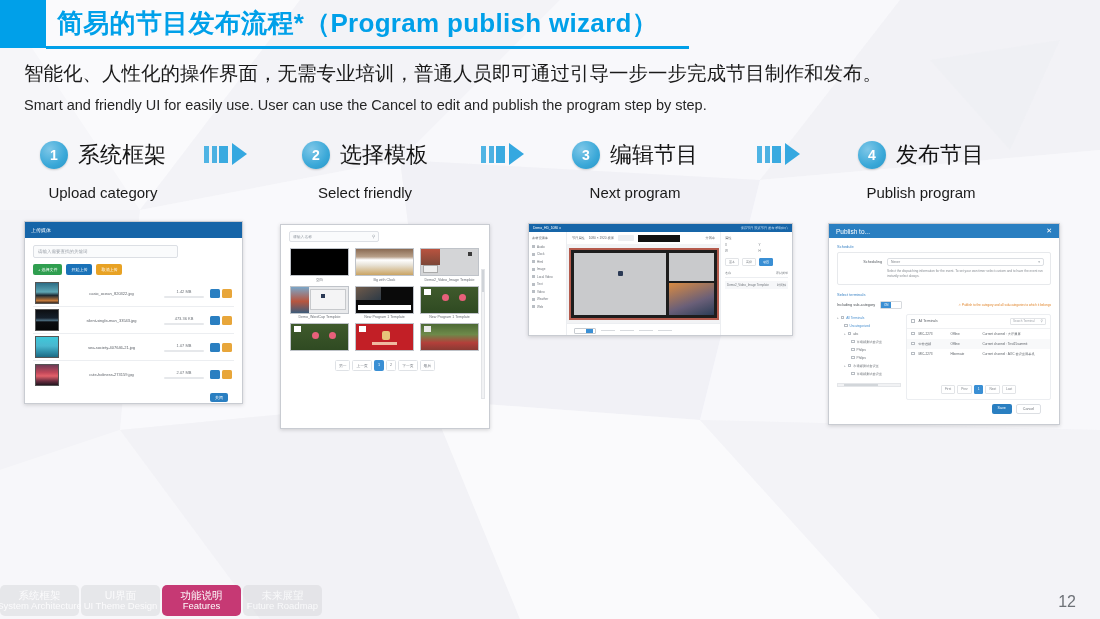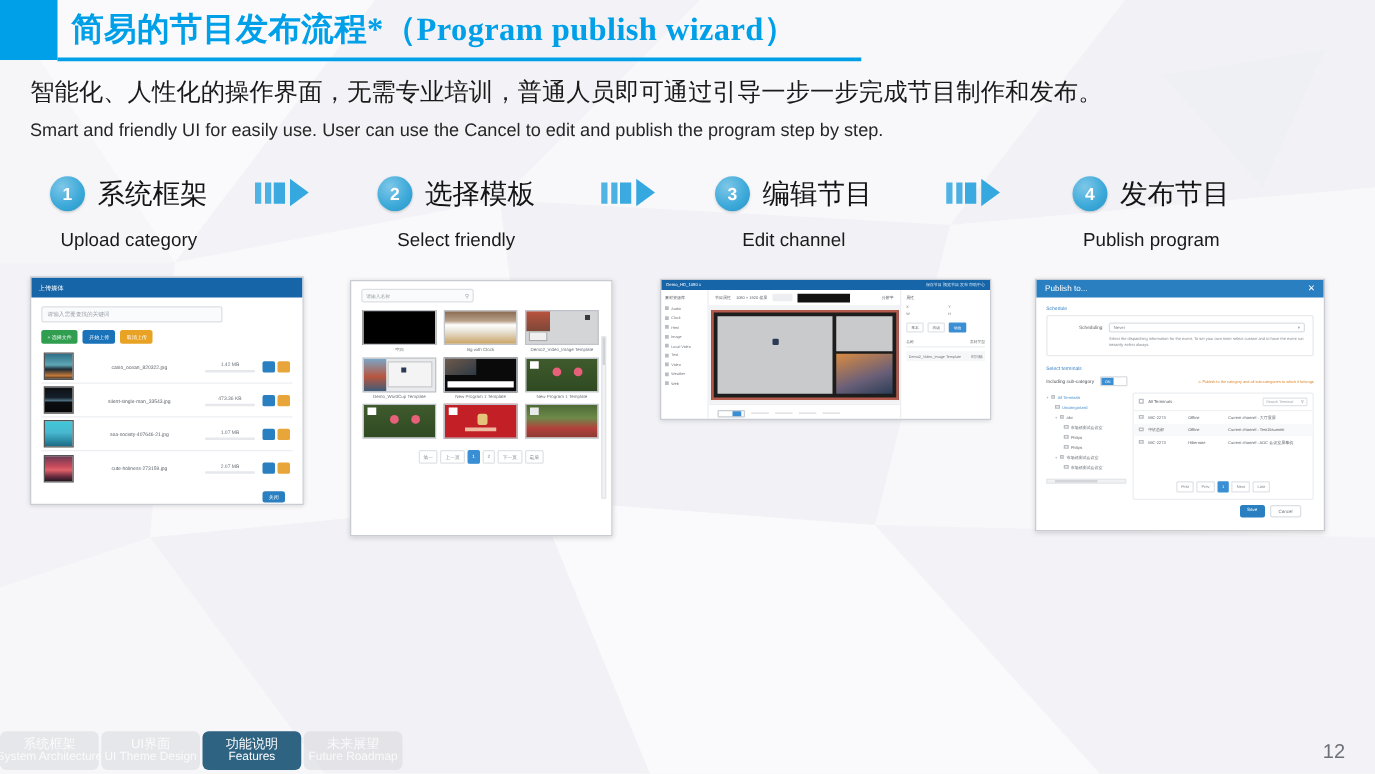--- a/index.html
+++ b/index.html
@@ -12,21 +12,21 @@
     position: relative;
     background: #f7f7fa;
   }
 
   
   .bg-poly { position: absolute; inset: 0; z-index: 0; overflow: hidden; }
   .bg-poly svg { width: 100%; height: 100%; display: block; }
 
   
   .header {
-    position: absolute; left: 0; top: 0; width: 987px; height: 52px; z-index: 5; font-family: Liberation Serif, serif;
+    position: absolute; left: 0; top: 0; width: 987px; height: 52px; z-index: 5;
   }
   .header-accent {
     position: absolute; left: 0; top: 0; width: 46px; height: 48px;
     background: #00a0e9;
   }
   .header-title {
     position: absolute; left: 57px; top: 6px;
     font-size: 26px; font-weight: bold; color: #00a0e9;
     letter-spacing: .3px; white-space: nowrap;
   }
@@ -255,21 +255,21 @@
   
   .tabs-bottom { position: absolute; left: 0; bottom: 3px; z-index: 6; display: flex; gap: 2px; }
   .btab {
     width: 79px; height: 31px; border-radius: 5px;
     display: flex; flex-direction: column; align-items: center; justify-content: center;
     opacity: .55;
   }
   .btab .cn { font-size: 10.5px; color: #fff; line-height: 1.15; white-space: nowrap; }
   .btab .en { font-size: 9.5px; color: #fff; line-height: 1.15; white-space: nowrap; }
   .btab.dim { background: #d9dadd; }
-  .btab.active { background: #0c4a6e; opacity: .85; }
+  .btab.active { background: #be185d; opacity: .85; }
 
   .page-num {
     position: absolute; right: 24px; bottom: 8px; z-index: 6;
     font-size: 16px; color: #6d7177;
   }
 </style>
 </head>
 <body>
 
 <div class="bg-poly">
@@ -330,21 +330,21 @@
       <i></i>
       <i></i>
       <span class="tip"></span>
   </div>
 
   <div class="step" style="left:572px;">
     <div class="step-row">
       <div class="step-badge">3</div>
       <div class="step-cn">编辑节目</div>
     </div>
-    <div class="step-en">Edit channel</div>
+    <div class="step-en">Next program</div>
   </div>
   <div class="arrow" style="left:757px;">
     <i></i>
       <i></i>
       <i></i>
       <span class="tip"></span>
   </div>
 
   <div class="step" style="left:858px;">
     <div class="step-row">

